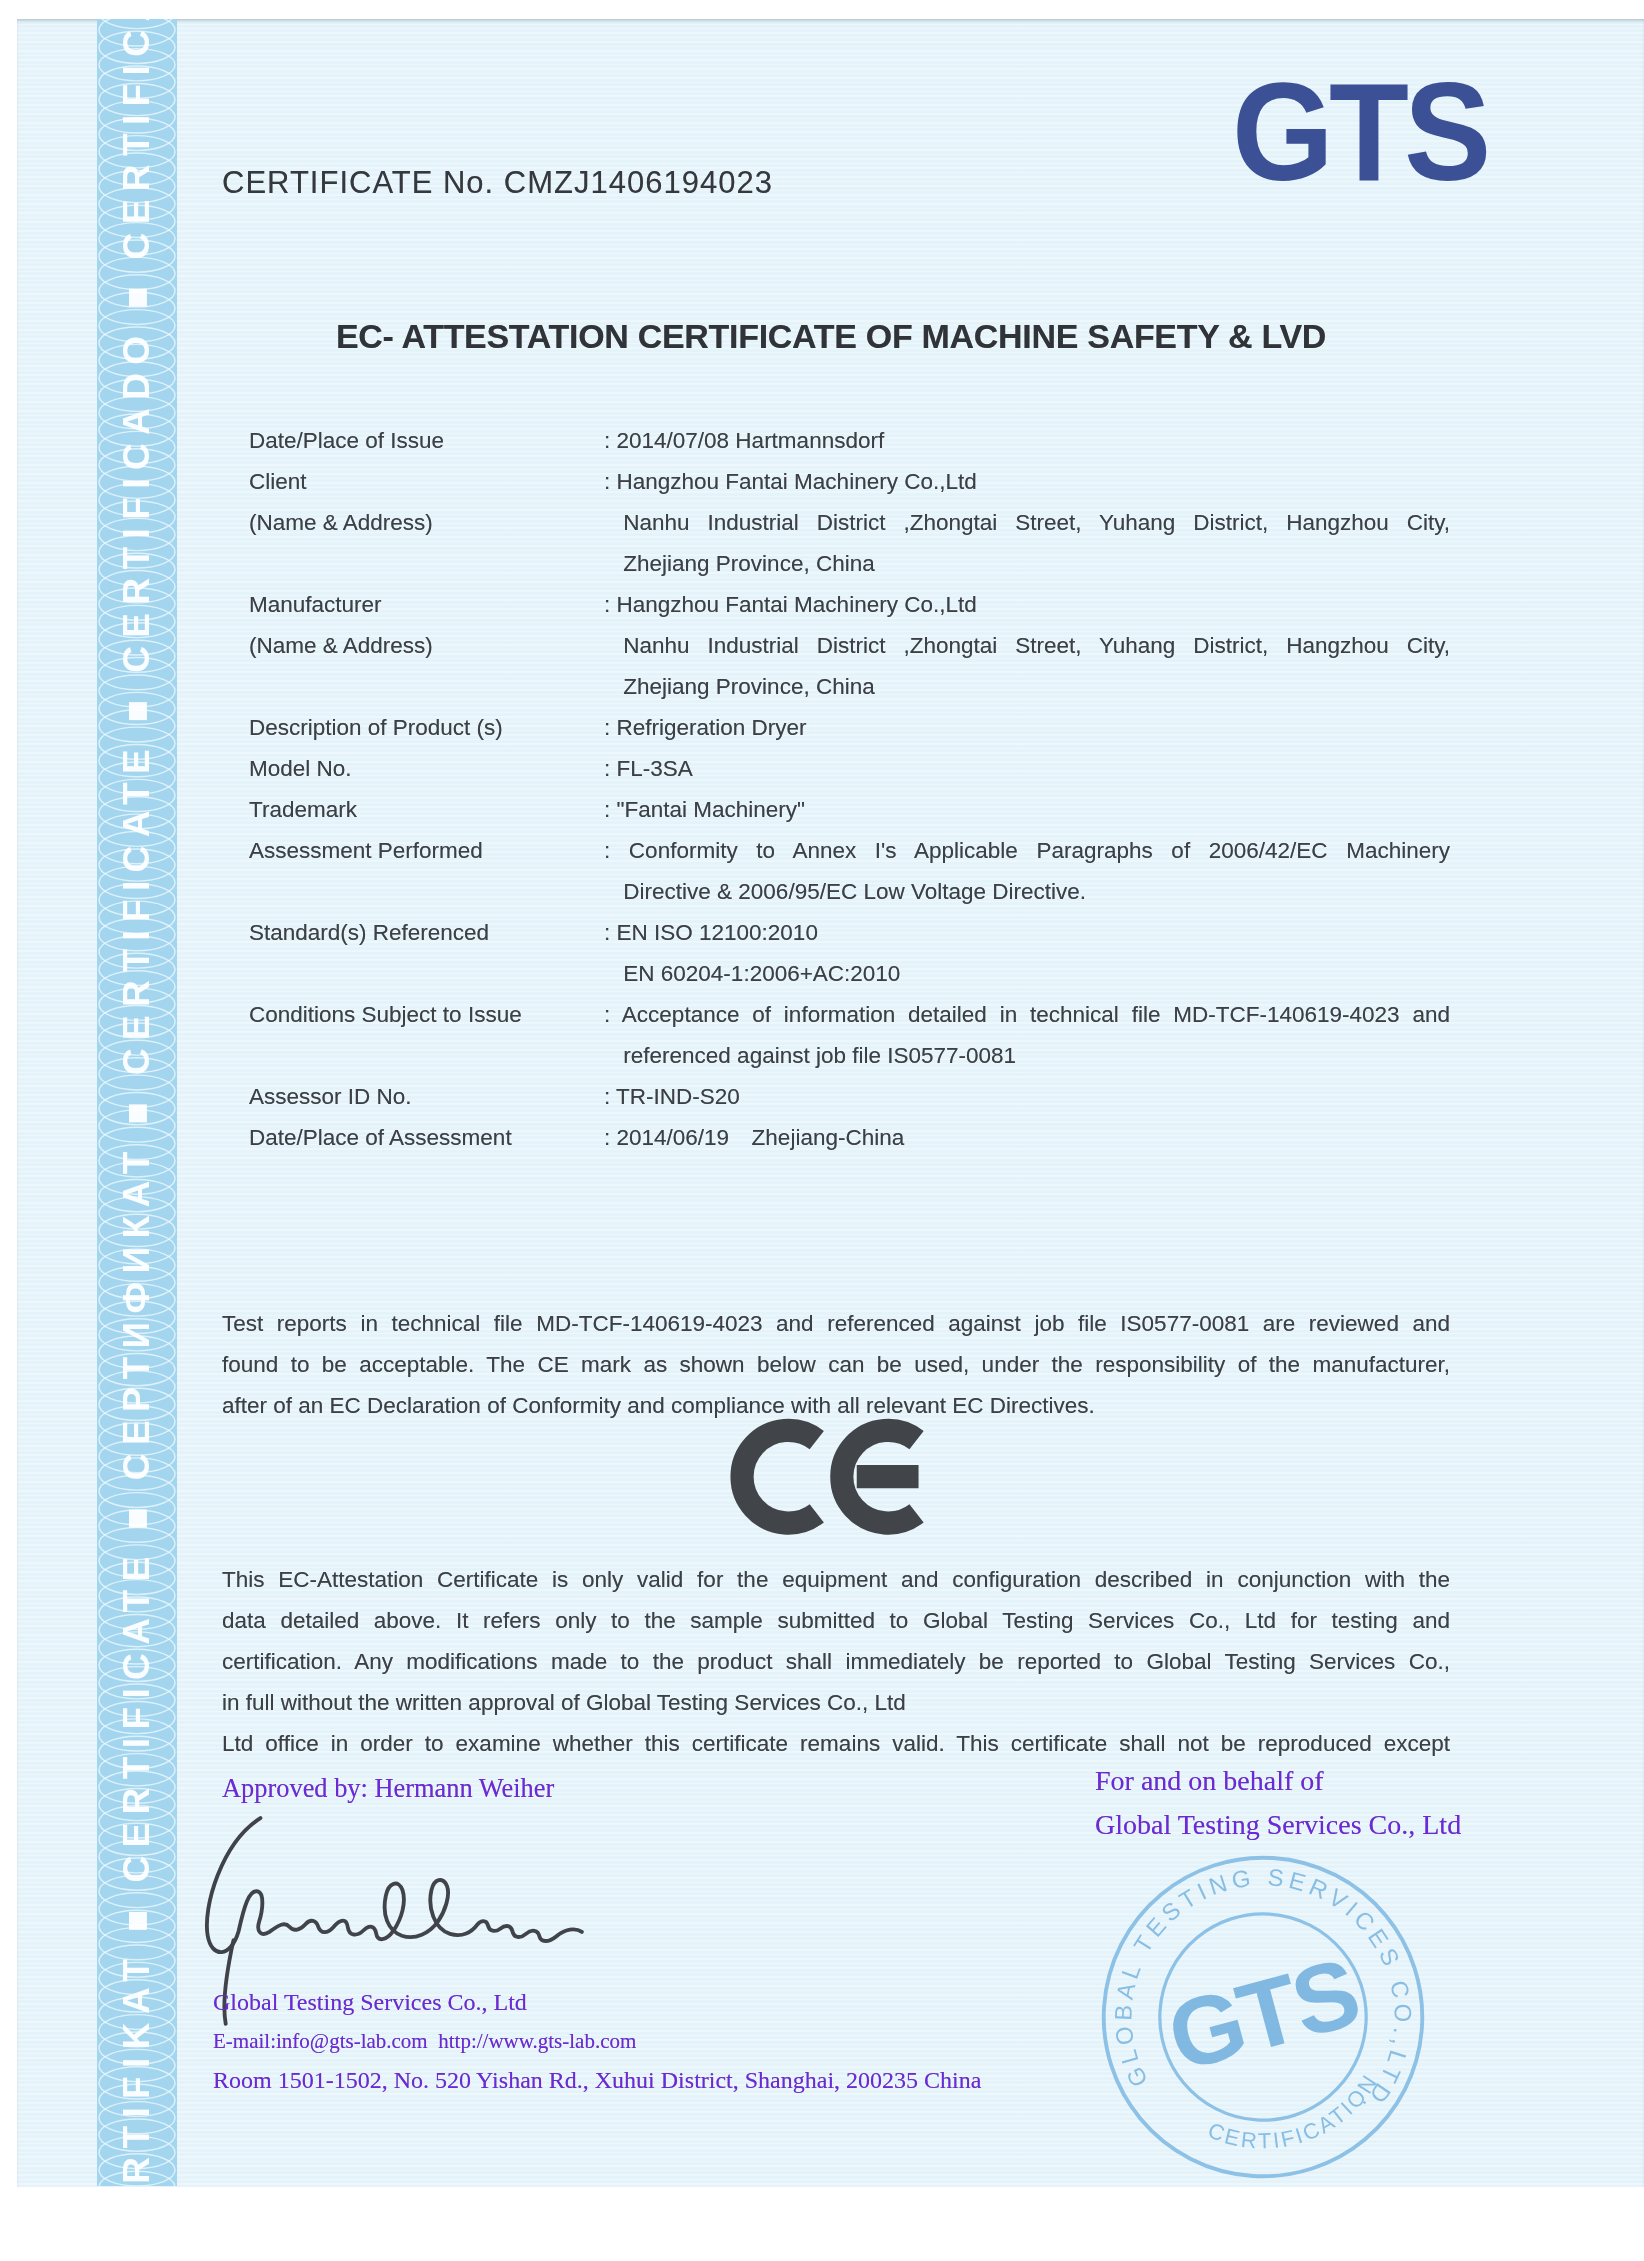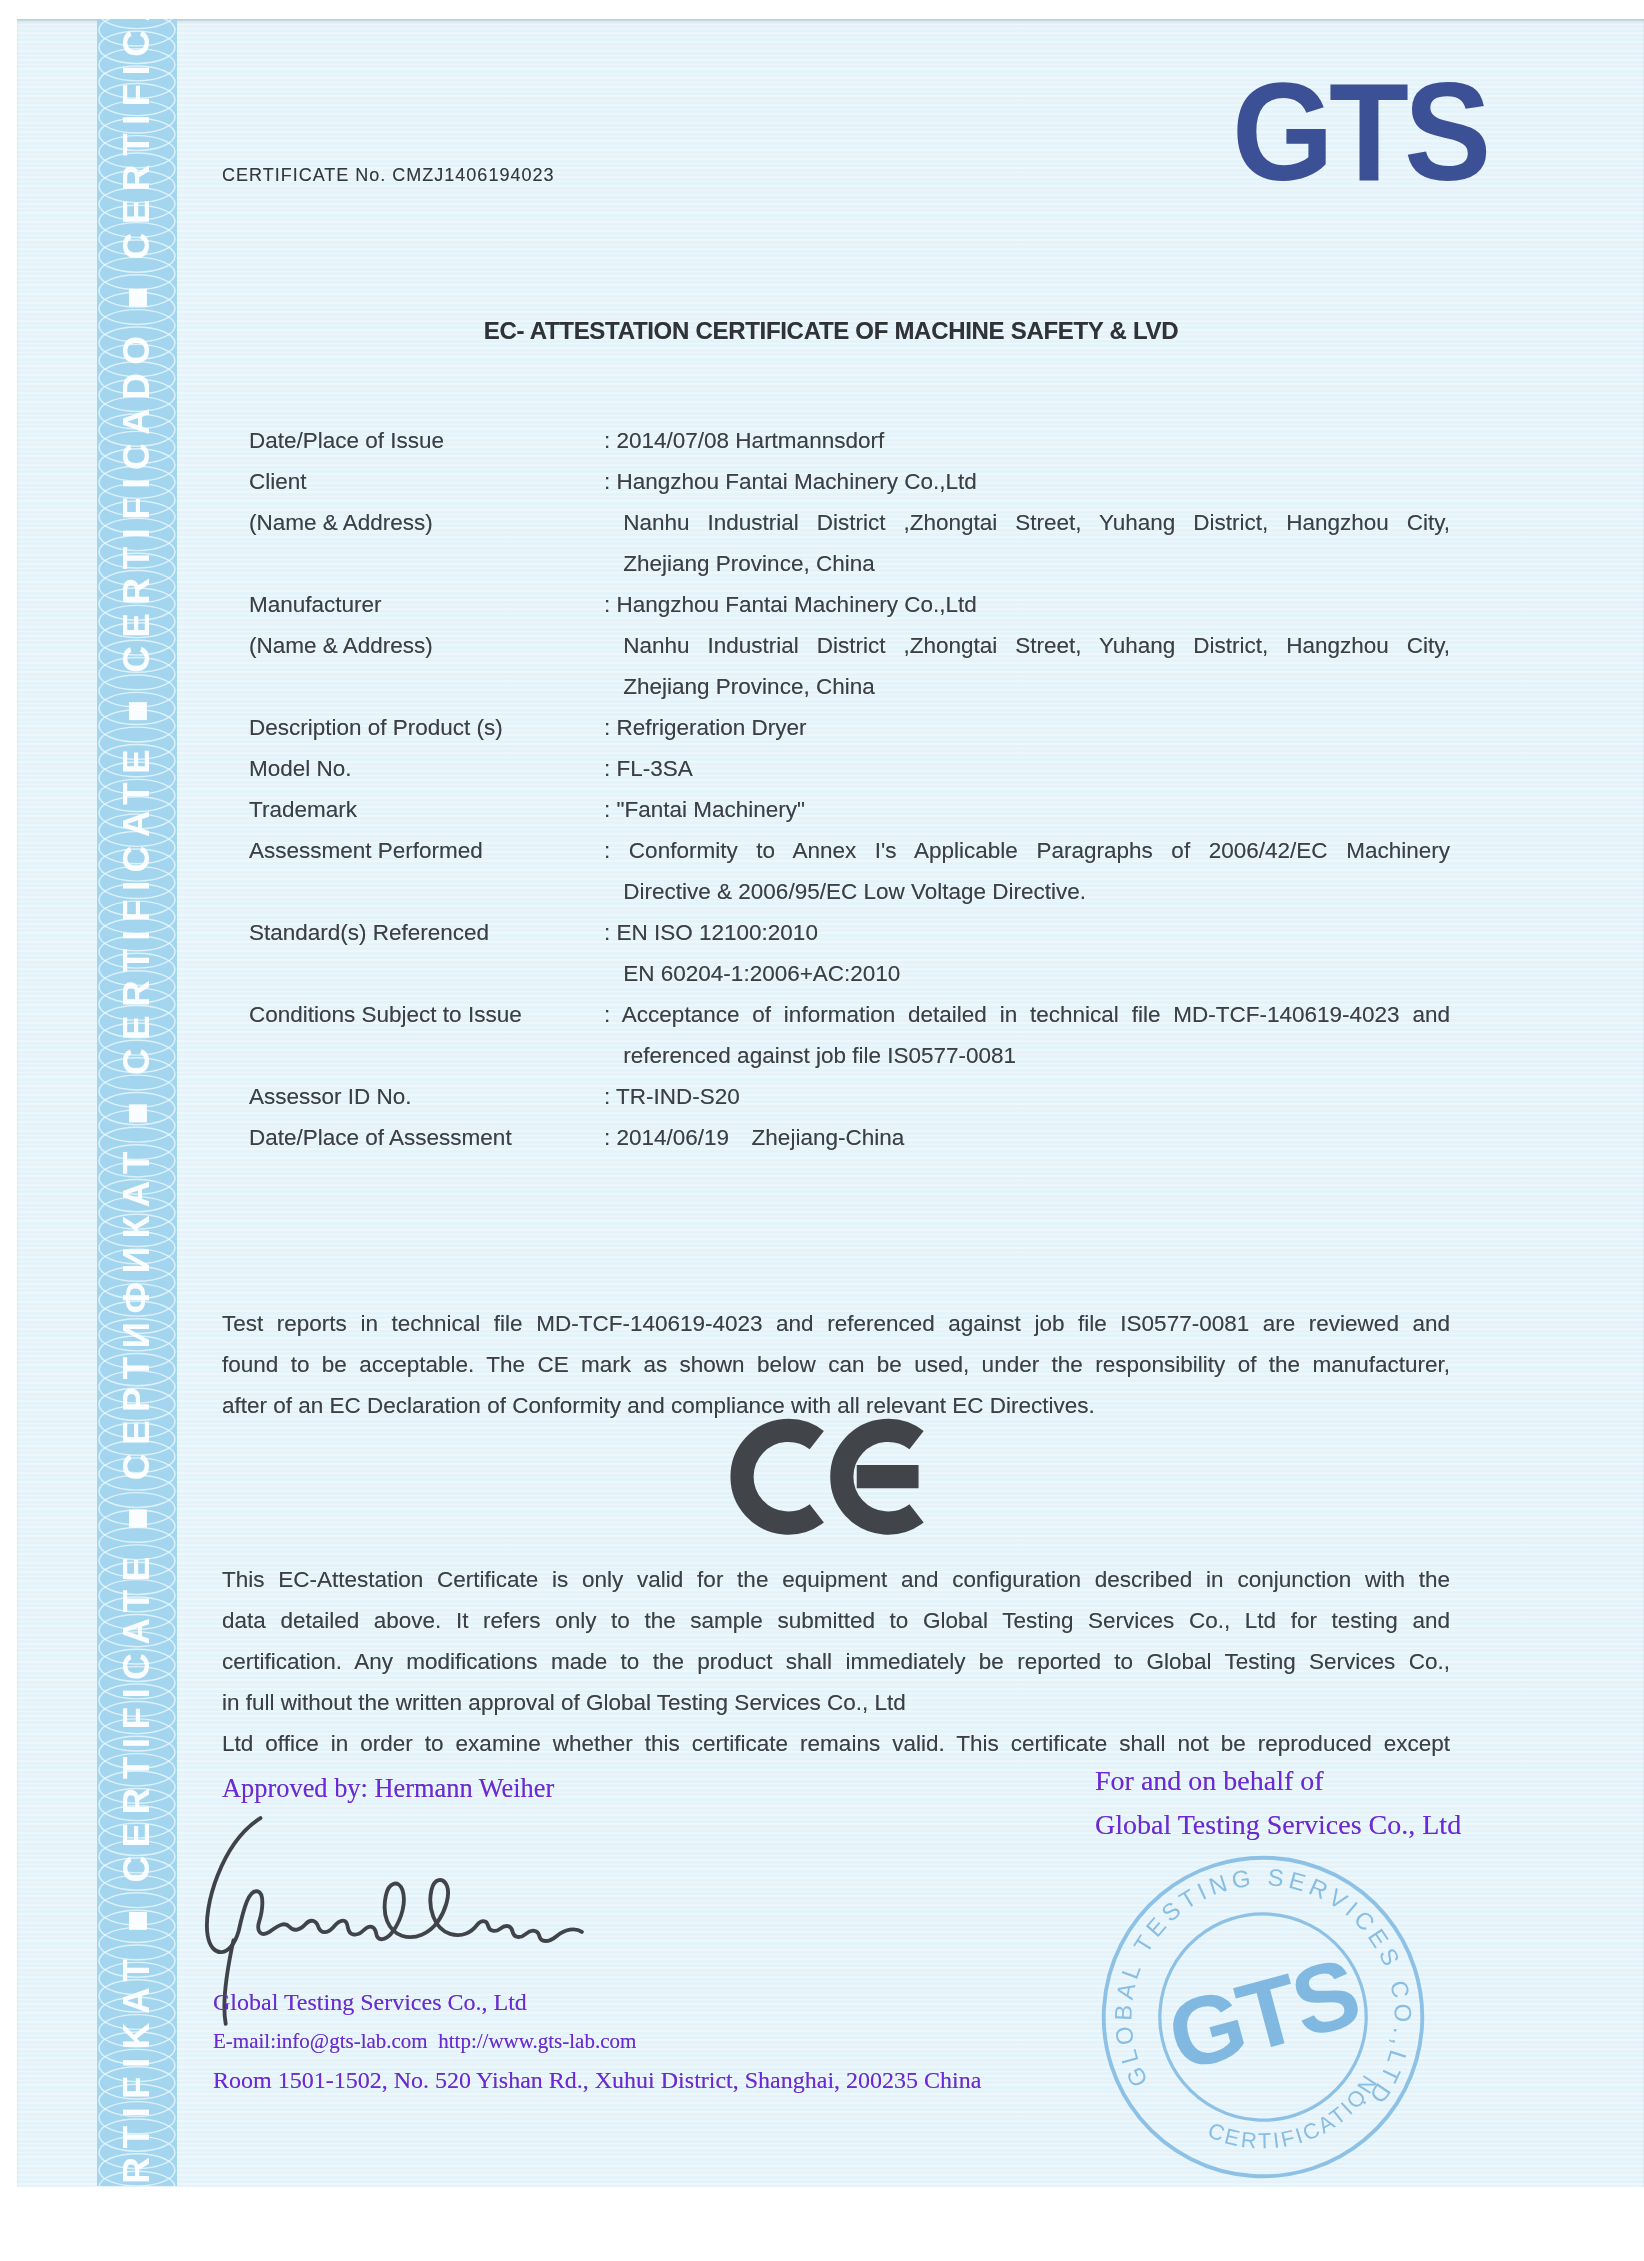--- a/index.html
+++ b/index.html
@@ -27,25 +27,25 @@
     position:absolute;left:50%;top:50%;
     transform:translate(-50%,-50%) rotate(-90deg);
     white-space:nowrap;
     color:rgba(255,255,255,.95);
     font-weight:bold;font-size:37px;letter-spacing:8.4px;
   }
   .doc{color:#3c4045;}
   .scantx{text-shadow:0 0 0.6px rgba(60,64,70,.45);}
   .cert-no{
     position:absolute;left:222px;top:165px;
-    font-size:18px;letter-spacing:1px;color:#35393e;
+    font-size:31px;letter-spacing:1px;color:#35393e;
   }
   .title{
     position:absolute;left:206px;top:317px;width:1250px;
-    text-align:center;font-size:24px;font-weight:bold;
+    text-align:center;font-size:34px;font-weight:bold;
     letter-spacing:-0.3px;color:#303438;
   }
   .gts-logo{position:absolute;left:1229px;top:63px;width:261px;height:132px;}
   .fields{position:absolute;left:222px;top:420px;width:1228px;font-size:22.5px;}
   .frow{display:flex;}
   .flabel{width:355px;flex:none;line-height:41px;margin-left:27px;}
   .fvals{flex:1;}
   .vline{line-height:41px;}
   .cont{padding-left:19.3px;}
   .stretch{text-align:justify;text-align-last:justify;}

